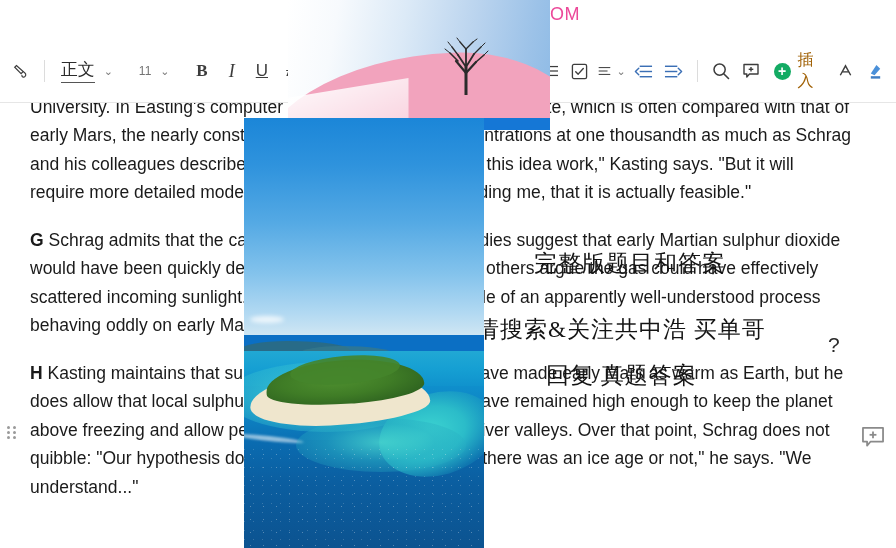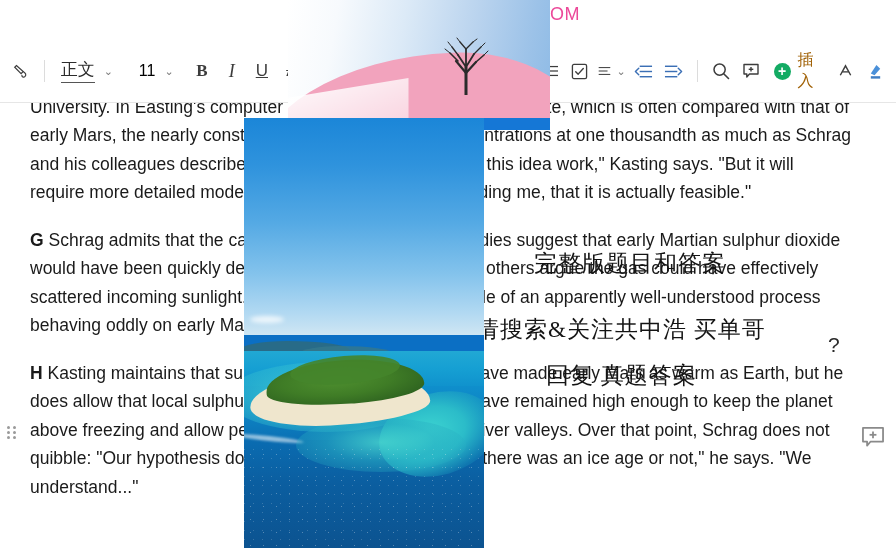--- a/index.html
+++ b/index.html
@@ -60,21 +60,21 @@
     padding-bottom: 1px;
   }
   .size-box {
     display: flex; align-items: center;
     height: 32px;
     padding: 0 4px 0 10px;
     cursor: pointer;
     border-radius: 4px;
     min-width: 58px;
   }
-  .size-val { font-size: 16px; color: #000000; }
+  .size-val { font-size: 12px; color: #737373; }
   .caret {
     margin-left: 9px;
     color: #7a7a7a;
     font-size: 11px;
     line-height: 1;
   }
   .bold-ic   { font-weight: bold; font-size: 17px; font-family: "Liberation Serif", serif;}
   .ital-ic   { font-style: italic; font-size: 18px; font-family: "Liberation Serif", serif;}
   .und-ic    { text-decoration: underline; font-size: 17px; }
   .strike-ic { text-decoration: line-through; font-size: 17px; }

